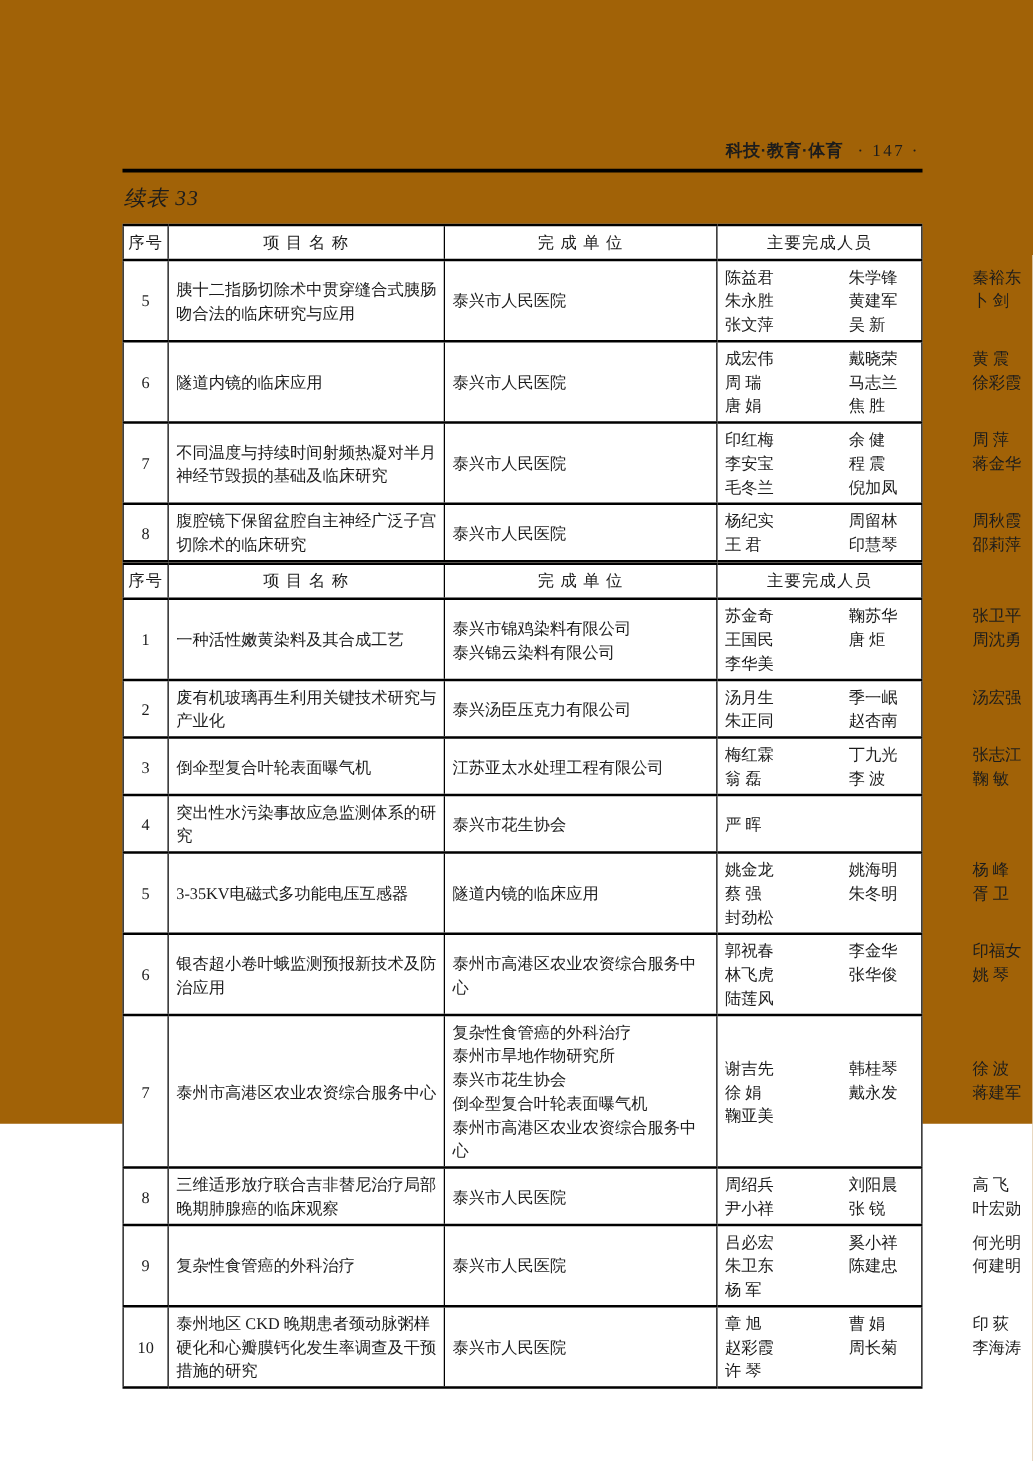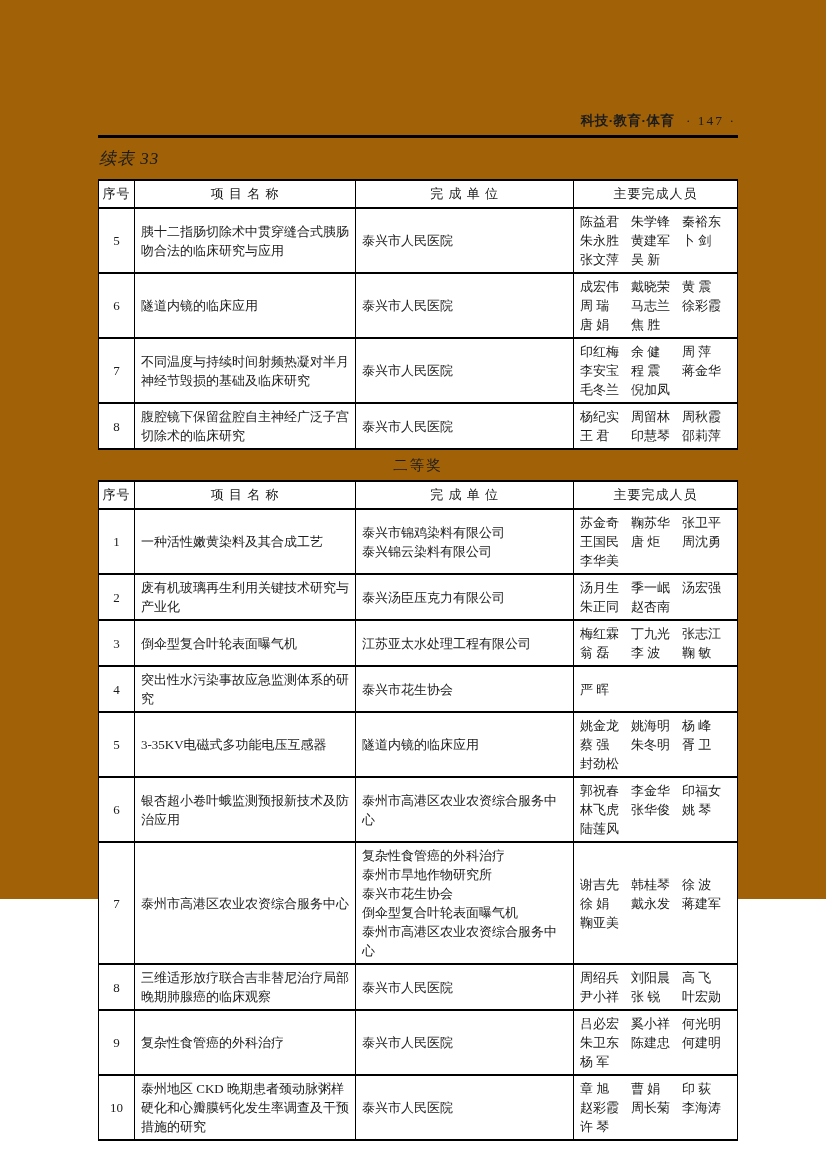--- a/index.html
+++ b/index.html
@@ -43,21 +43,21 @@
   table.awards td {
     font-size: 13px;
     line-height: 19px;
     padding: 3px 6px;
     vertical-align: middle;
     word-break: break-all;
   }
   td.c-seq { text-align: center; padding: 3px 1px; }
   td.c-members { padding-left: 7px; padding-right: 2px; }
   .unit-line { line-height: 19px; }
-  .member-line { display: flex; line-height: 19px; }
+  .member-line { display: flex; line-height: 19px; gap: 48px; }
   .member-name { flex: 0 0 auto; width: 51px; white-space: pre; }
   .member-name:last-child { width: auto; text-align: right; }
 
   .section-title { font-size: 14.5px; text-align: center; margin: 6px 0 5px; letter-spacing: 2px; }
 </style>
 </head>
 <body>
 
 <div class="page">
   <div class="content">
@@ -170,21 +170,20 @@
               <div class="member-line">
                 <span class="member-name">王 君</span>
                 <span class="member-name">印慧琴</span>
                 <span class="member-name">邵莉萍</span>
               </div>
             </td>
   </tr>
         </tbody>
     </table>
 
-    <div class="section-title">二等奖</div>
 
     <table class="awards">
       <colgroup>
         <col style="width:36px">
           <col style="width:221px">
           <col style="width:218px">
           <col style="width:164px">
       </colgroup>
       <thead>
         <tr>

